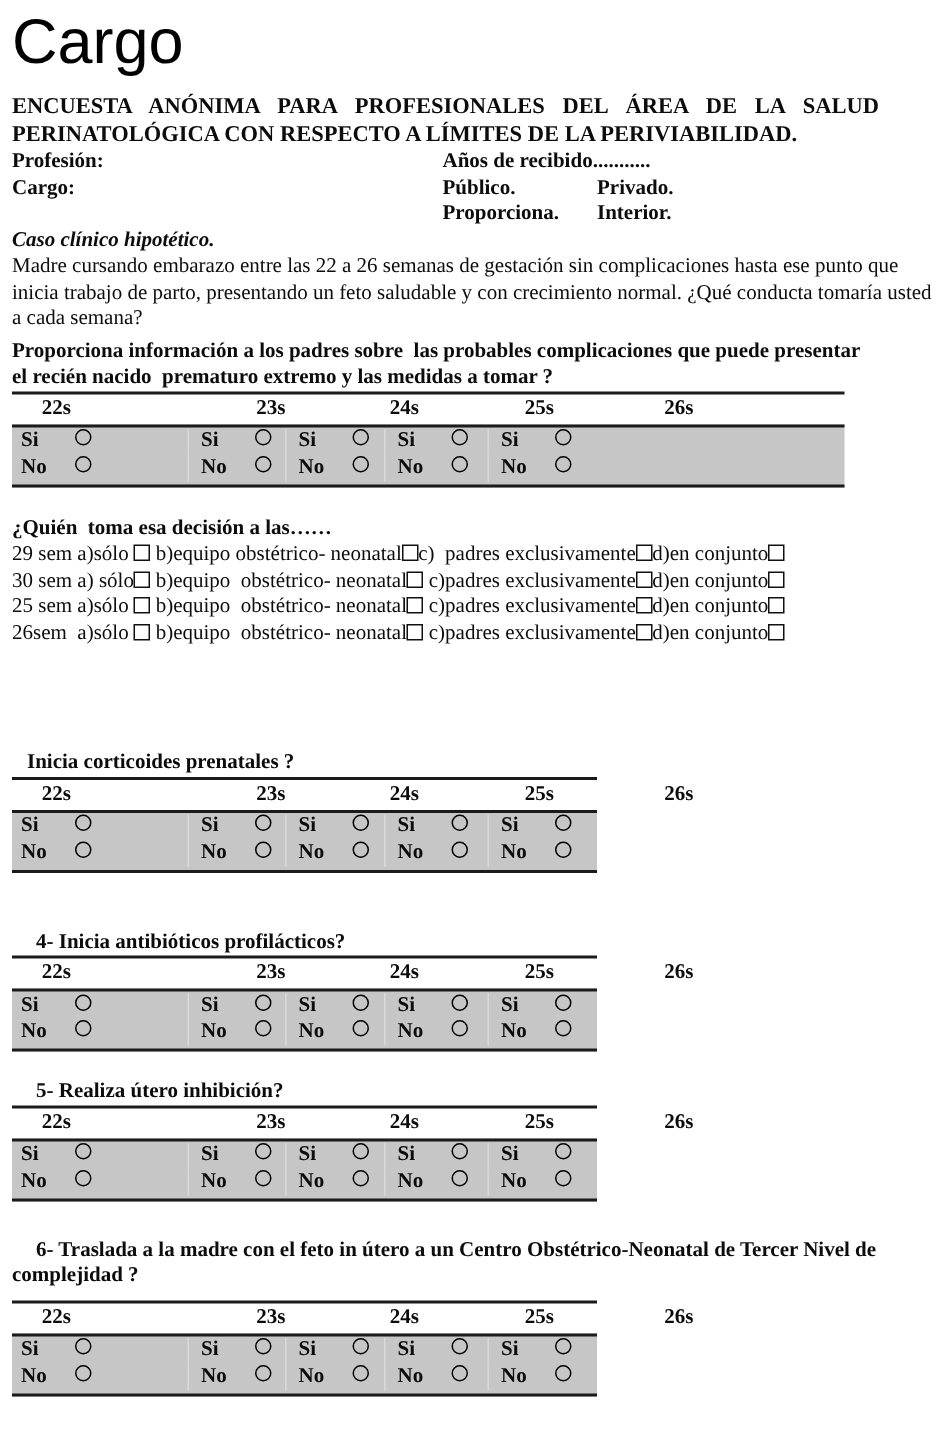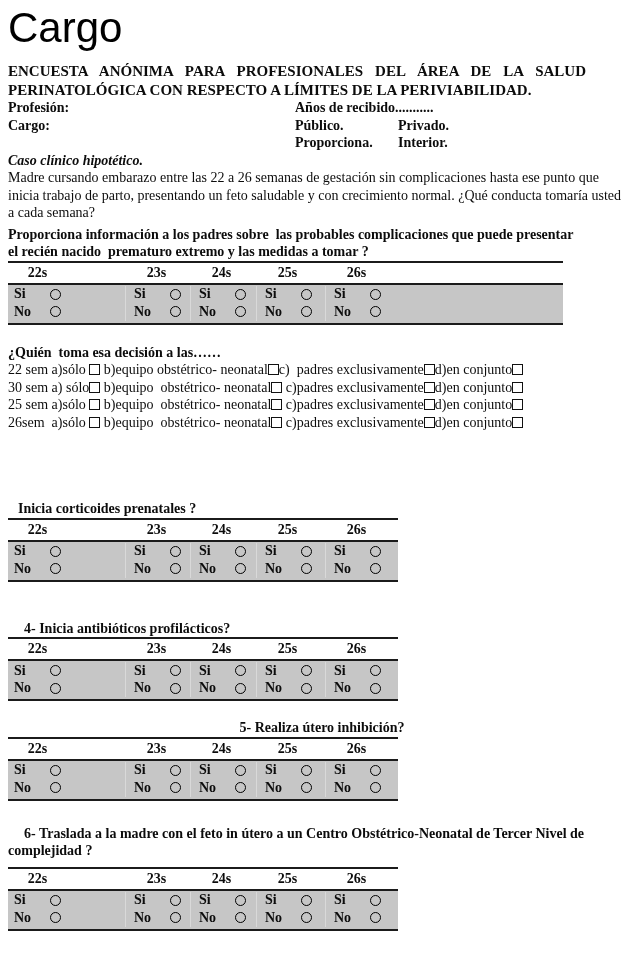--- a/index.html
+++ b/index.html
@@ -29,45 +29,45 @@
 
   .q { font-weight:bold; font-size:14px; line-height:17.5px; }
   .qinfo { margin-top:4px; width:575px; }
   .ind { text-indent:16px; }
   .ind2 { text-indent:10px; }
 
   
   .wtable { width:390px; border-top:2px solid #1b1b1b; }
   .wtable.wide { width:555px; }
   .thead { display:grid; grid-template-columns:117px 65px 66px 69px 73px;
-           height:20px; align-items:center; }
+           height:20px; align-items:center;gap:24px; }
   .hc { font-weight:bold; font-size:14px; width:47px; margin-left:8px; text-align:center; }
   .hc.c1 { margin-left:6px; }
   .tband { background:#c6c6c6; border-top:2px solid #1b1b1b; border-bottom:2px solid #1b1b1b;
            padding:1px 0 2px 0; }
   .trow { display:grid; grid-template-columns:117px 65px 66px 69px 73px;
           height:17.5px; align-items:center; }
   .cell { display:flex; align-items:center; height:100%; }
   .trow .cell:not(.c1) { border-left:1px solid #d9d9d9; }
-  .grp { display:flex; justify-content:space-between; align-items:center;
+  .grp { display:flex; justify-content:space-between; 
          width:47px; margin-left:8px; }
   .cell.c1 .grp { margin-left:6px; }
   .lbl { font-weight:bold; font-size:14px; }
   .radio { width:11px; height:11px; border:1.7px solid #000; border-radius:50%;
            flex-shrink:0; background:transparent; }
 
   
   .dec-head { margin-top:19px; }
   .dec-row { white-space:pre; font-size:14px; line-height:17.5px; }
   .cb { display:inline-block; width:11px; height:11px; border:1.4px solid #111;
         vertical-align:-1px; background:#fff; }
 
   .mt-cort { margin-top:69px; }
   .mt-anti { margin-top:38px; }
-  .mt-uter { margin-top:18px;text-align:center; }
+  .mt-uter { margin-top:18px; }
   .mt-tras { margin-top:24px; width:612px; }
   .gap-top { margin-top:7px; }
 </style>
 </head>
 <body>
 
 <div>
 
   <h1 class="anexo">Cargo</h1>
 
@@ -164,21 +164,21 @@
             <span class="grp">
               <span class="lbl">No</span>
               <span class="radio"></span>
             </span>
           </span>
       </div>
     </div>
   </div>
 
   <div class="q dec-head pre">¿Quién  toma esa decisión a las……</div>
-  <div class="dec-row"><span>22 sem </span><span>a)sólo </span><span class="cb"></span><span> b)equipo obstétrico- neonatal</span><span class="cb"></span><span>c)  padres exclusivamente</span><span class="cb"></span><span>d)en conjunto</span><span class="cb"></span></div>
+  <div class="dec-row"><span>29 sem </span><span>a)sólo </span><span class="cb"></span><span> b)equipo obstétrico- neonatal</span><span class="cb"></span><span>c)  padres exclusivamente</span><span class="cb"></span><span>d)en conjunto</span><span class="cb"></span></div>
   <div class="dec-row"><span>30 sem </span><span>a) sólo</span><span class="cb"></span><span> b)equipo  obstétrico- neonatal</span><span class="cb"></span><span> c)padres exclusivamente</span><span class="cb"></span><span>d)en conjunto</span><span class="cb"></span></div>
   <div class="dec-row"><span>25 sem </span><span>a)sólo </span><span class="cb"></span><span> b)equipo  obstétrico- neonatal</span><span class="cb"></span><span> c)padres exclusivamente</span><span class="cb"></span><span>d)en conjunto</span><span class="cb"></span></div>
   <div class="dec-row"><span>26sem  </span><span>a)sólo </span><span class="cb"></span><span> b)equipo  obstétrico- neonatal</span><span class="cb"></span><span> c)padres exclusivamente</span><span class="cb"></span><span>d)en conjunto</span><span class="cb"></span></div>
 
   <div class="q mt-cort ind2">Inicia corticoides prenatales ?</div>
   <div class="wtable">
     <div class="thead">
       <span class="hc c1">22s</span>
       <span class="hc">23s</span>
       <span class="hc">24s</span>

